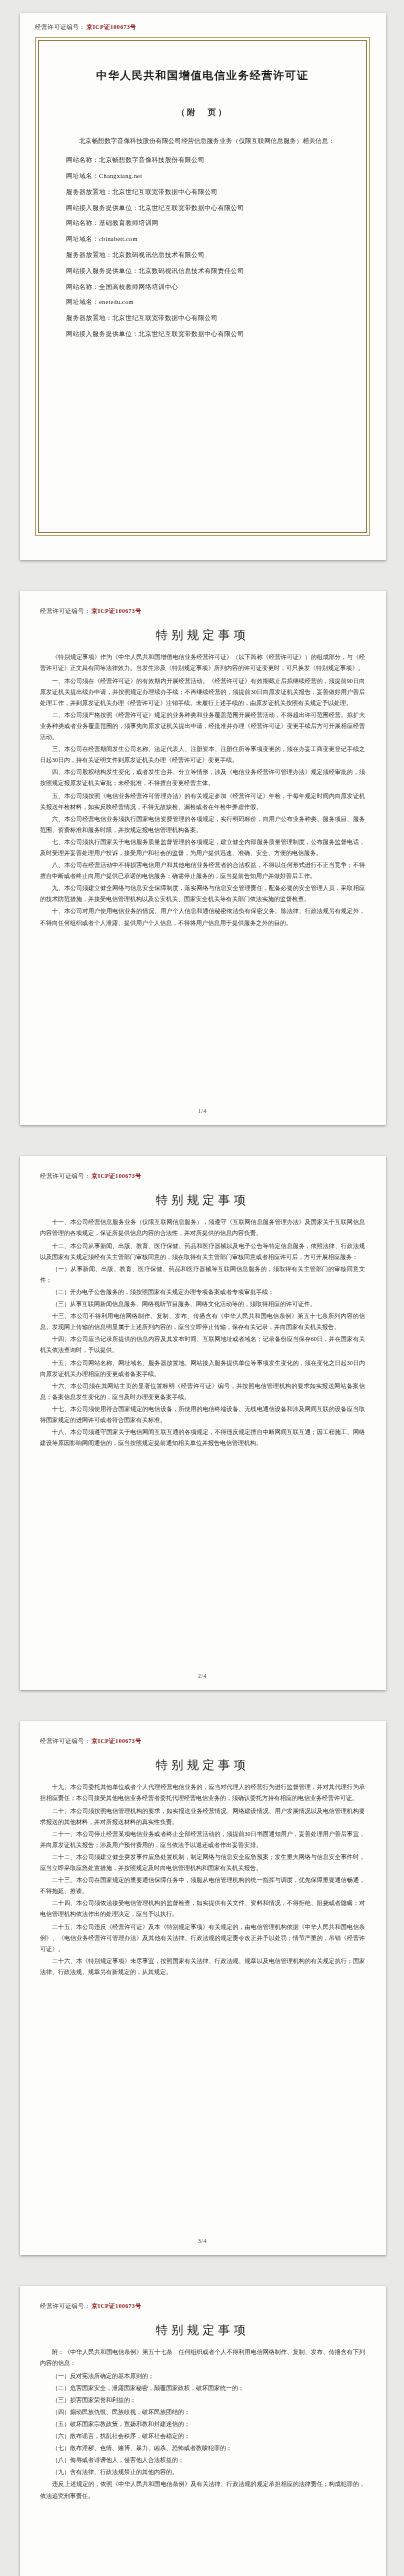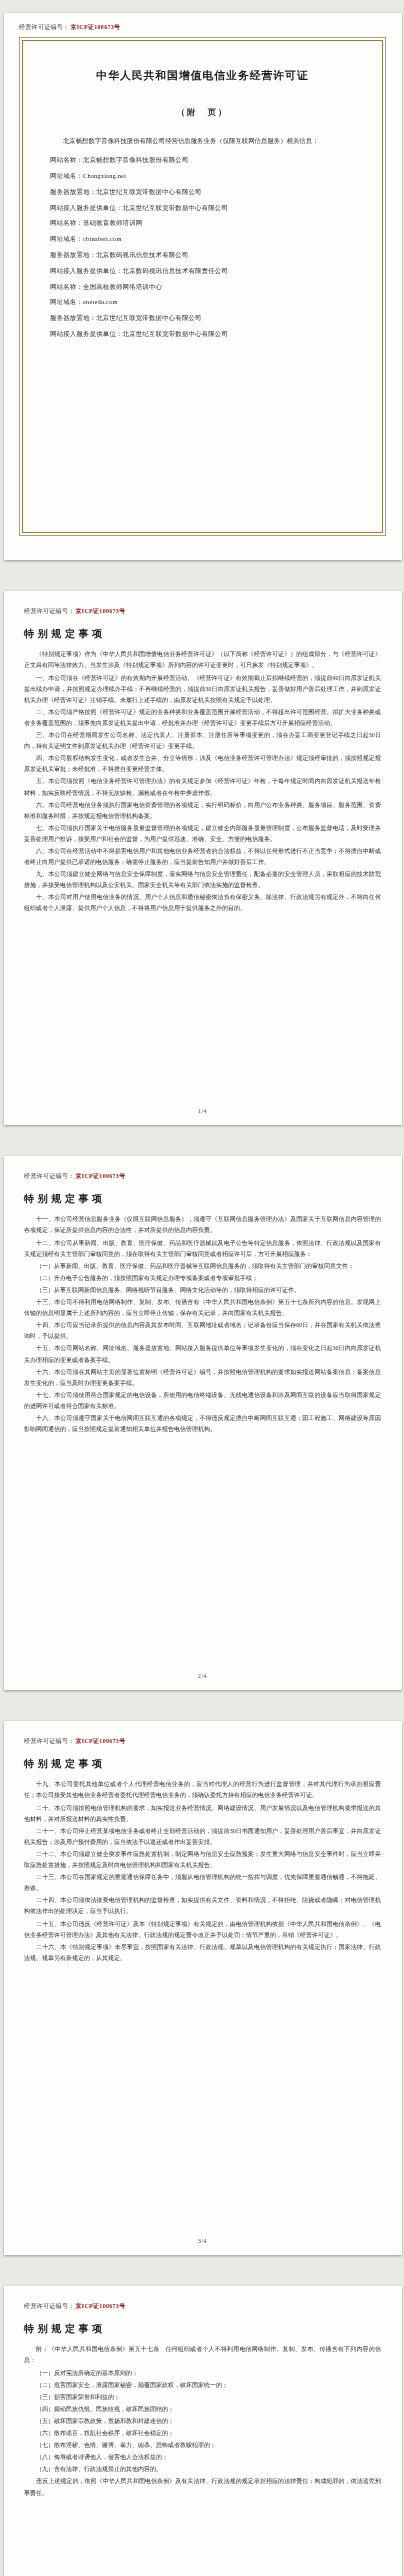--- a/index.html
+++ b/index.html
@@ -5,21 +5,21 @@
   html, body {
     margin: 0;
     padding: 0;
     background: #e9e9e6;
     font-family: "Liberation Serif", serif;
     color: #2a2a2a;
   }
   body { width: 405px; min-height: 2873px; }
   .doc-stack { padding: 13.4px 0 5.2px; }
   .page {
-    width: 398px;
+    width: 366px;
     margin: 0 auto 31px;
     background: #fdfdfb;
     box-shadow: 0 0.5px 2.6px rgba(0,0,0,0.35), 0 0 0.5px rgba(0,0,0,0.4);
     position: relative;
     box-sizing: border-box;
   }
   .page.cert { height: 547px; padding: 9.3px 15.5px; }
   .page.special { height: 534px; padding: 15.5px 20.6px; }
 
   .page-header { font-size: 6px; letter-spacing: 0.3px; color: #333; }
@@ -54,23 +54,23 @@
     font-weight: bold;
     letter-spacing: 2.1px;
   }
   .cert-body { margin-top: 17.5px; font-size: 6.4px; line-height: 1.9; }
   .cert-intro { text-indent: 2em; margin: 0 0 5.2px; }
   .cert-lines > div { padding: 1.8px 0; letter-spacing: 0.2px; }
 
   
   .special-title {
     margin: 11.3px 0 8.2px;
-    text-align: left;
-    font-size: 10px;
-    font-weight: bold;
+    text-align: center;
+    font-size: 12px;
+    font-weight: normal;
     letter-spacing: 3.6px;
     color: #1d1d1d;
   }
   .provisions { font-size: 6px; line-height: 1.85; text-align: justify; }
   .provisions > p { margin: 0 0 1px; text-indent: 2em; }
   .page-footer {
     position: absolute;
     bottom: 11.3px;
     left: 0;
     width: 100%;

